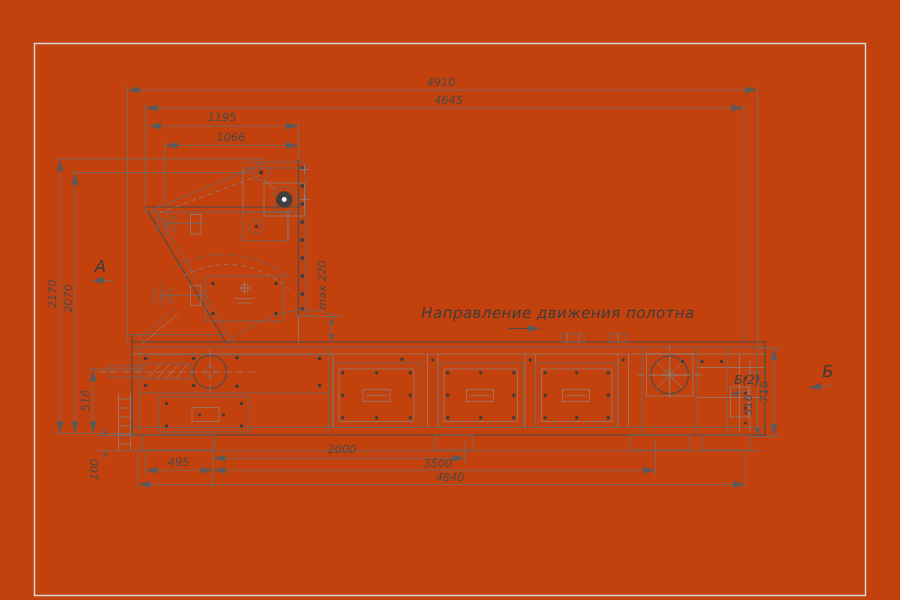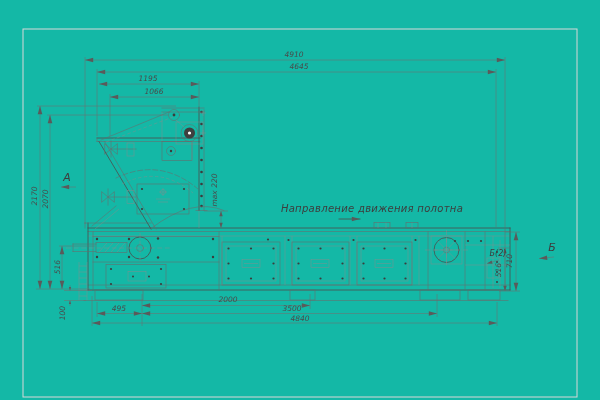--- a/index.html
+++ b/index.html
@@ -1,16 +1,16 @@
 <!DOCTYPE html>
 <html><head>
 <meta charset="utf-8">
 <style>
   html,body{margin:0;padding:0;background:#ffffff;}
-  .page{position:relative;width:600px;height:400px;background:#14b8a6;overflow:hidden;
+  .page{position:relative;width:600px;height:400px;background:#c2410c;overflow:hidden;
         font-family:"DejaVu Sans",sans-serif;}
   svg{position:absolute;left:0;top:0;}
   .frame{fill:none;stroke:#d7d7d7;stroke-width:1;}
   
   .m {stroke:#4d4d4d;stroke-width:.8;fill:none;stroke-linecap:square;}
   .m2{stroke:#6a6a6a;stroke-width:.55;fill:none;stroke-linecap:square;}
   .m3{stroke:#8a8a8a;stroke-width:.45;fill:none;}
   .dash{stroke-dasharray:5 2.6;}
   .dashf{stroke-dasharray:3.5 2.2;}
   .dot{fill:#3c3c3c;stroke:none;}

